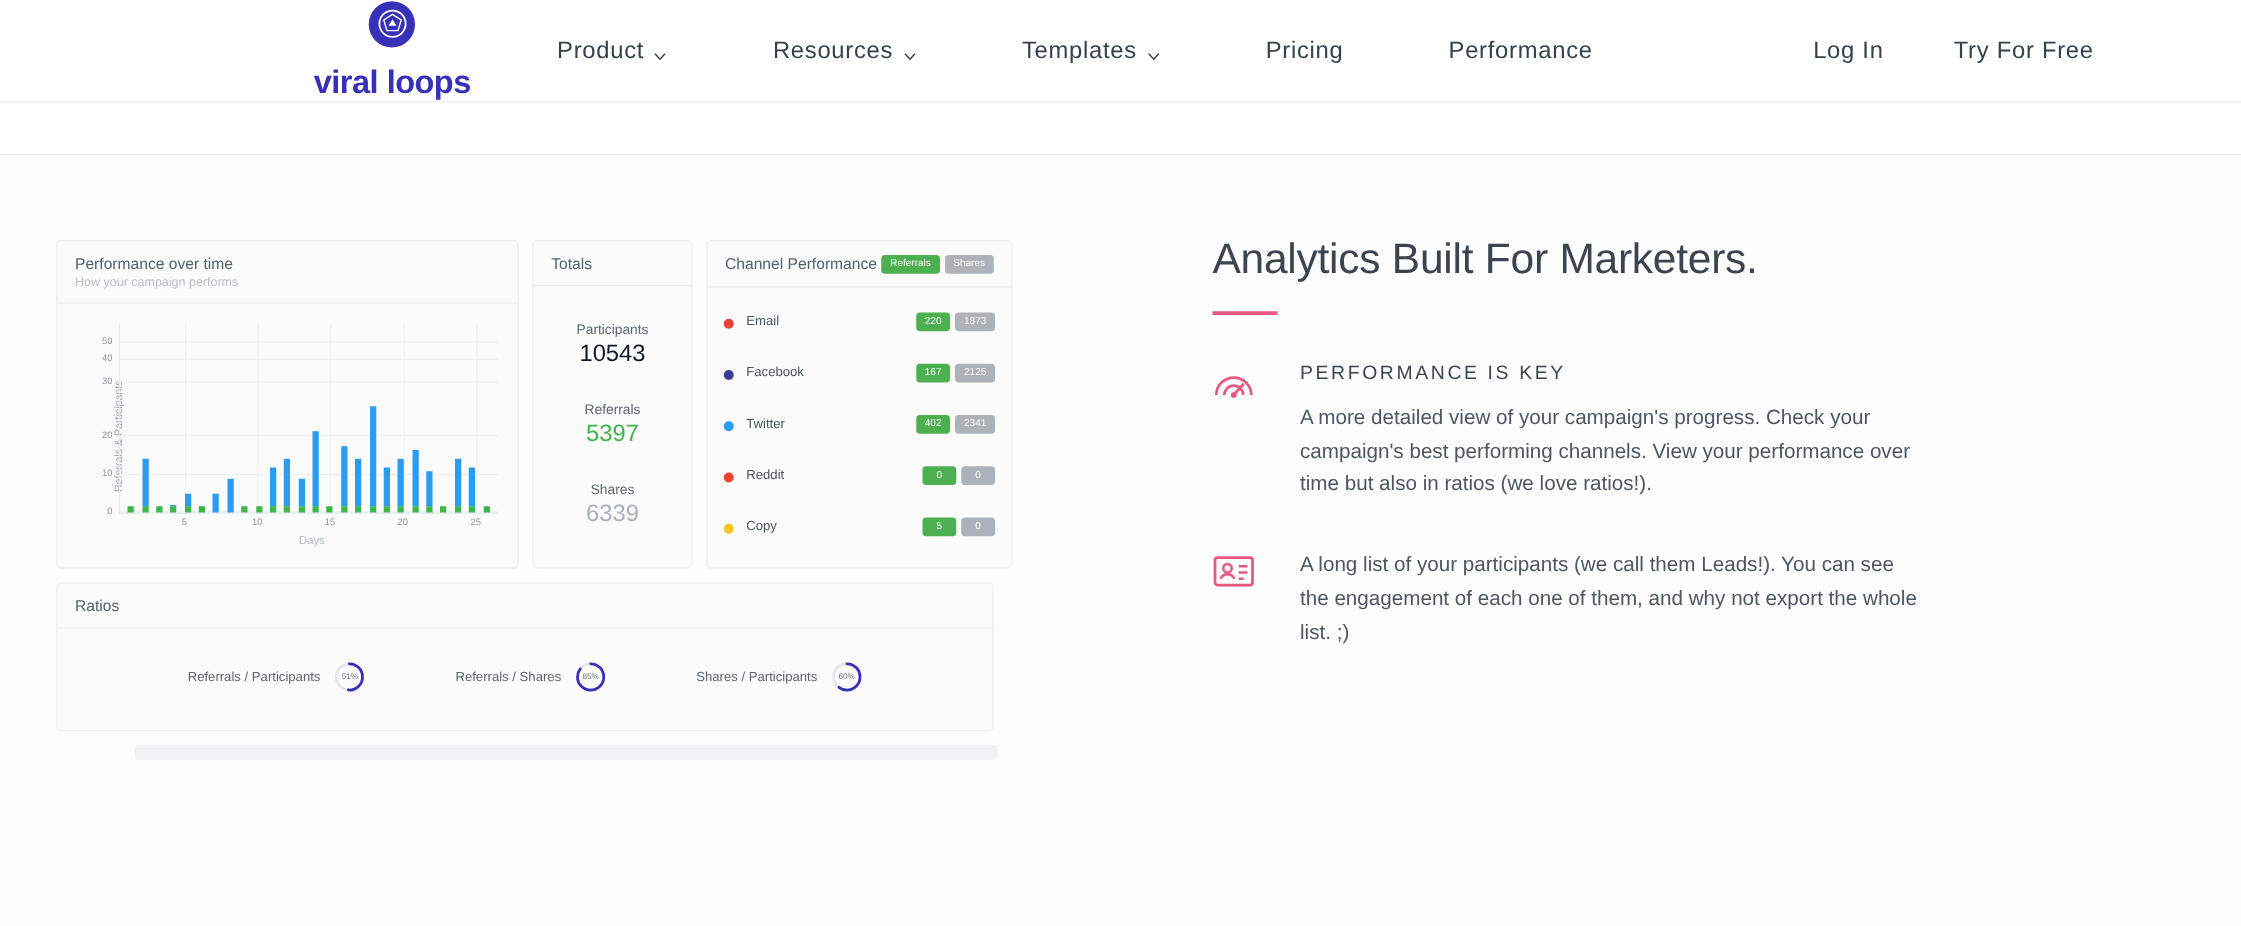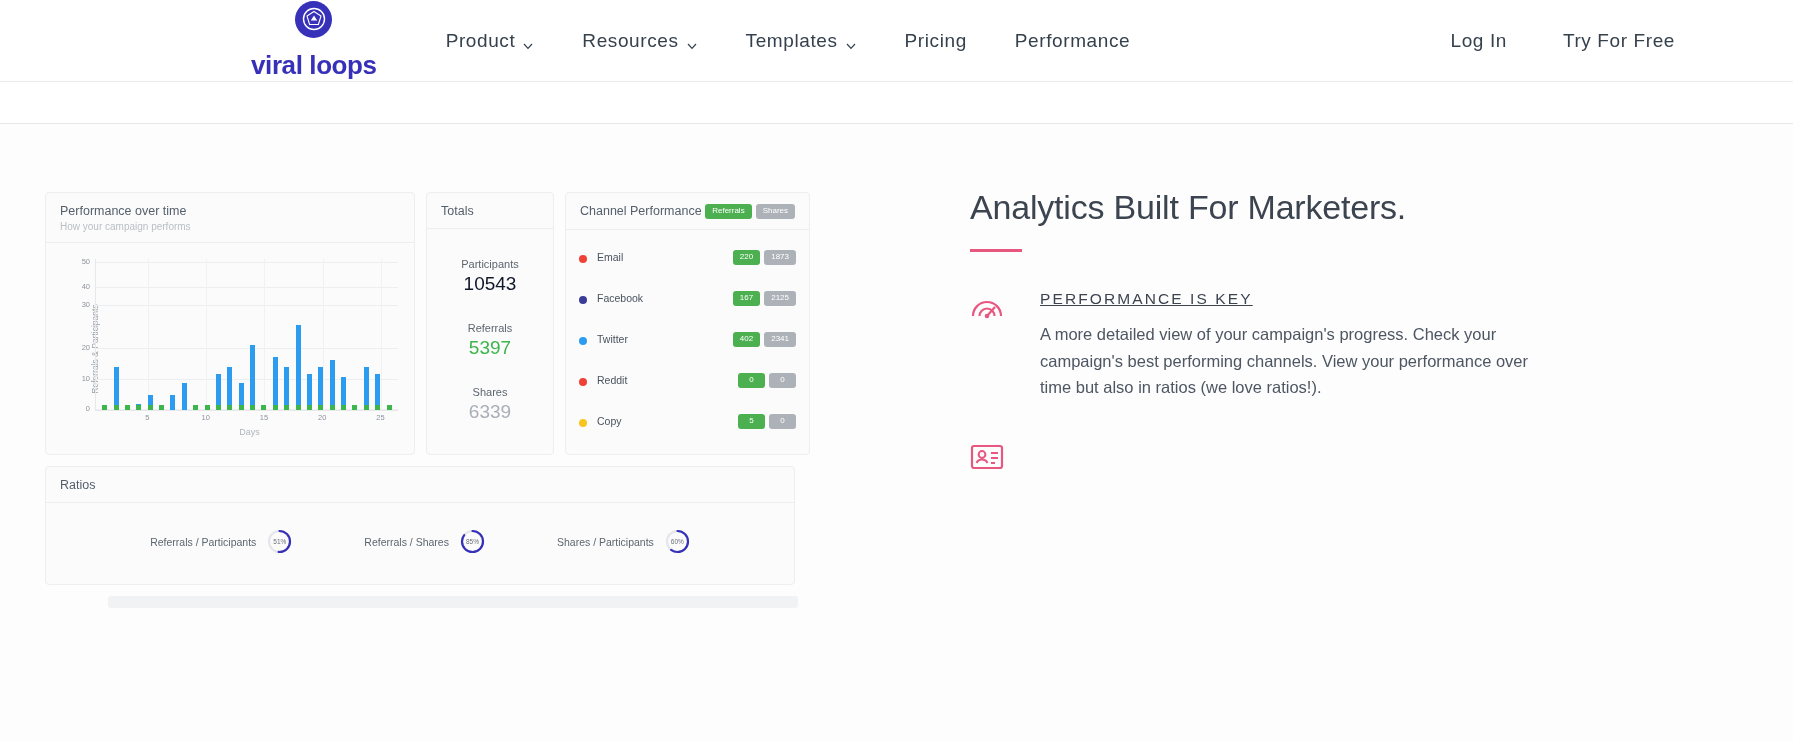--- a/index.html
+++ b/index.html
@@ -27,21 +27,21 @@
   }
   .brand-mark {
     width:37px; height:37px; border-radius:50%;
     background:#3730b8;
     display:flex; align-items:center; justify-content:center;
   }
   .brand-text {
     font-size:26px; font-weight:bold; color:#3730b8;
     letter-spacing:-0.4px;
   }
-  .nav-links { display:flex; align-items:center; margin-left:45px; }
+  .nav-links { display:flex; align-items:center; margin-left:45px;gap:36px; }
   .nav-link {
     font-size:19px; color:#35414d; font-weight:400;
     padding:0 24px; white-space:nowrap;
     display:flex; align-items:center; gap:7px;
     cursor:pointer; letter-spacing:0.6px;
   }
   .chev { display:inline-block; width:12px; height:12px; }
   .nav-right {
     position:absolute; right:90px;
     display:flex; align-items:center;
@@ -168,21 +168,21 @@
   
   .headline {
     font-size:34px; font-weight:400; color:#3c4450;
     letter-spacing:-0.2px;
   }
   .rule { width:52px; height:3px; background:#e8577f; margin:22px 0 38px 0; }
   .feature { display:flex; gap:30px; margin-bottom:38px; }
   .feature-icon { width:40px; flex-shrink:0; padding-top:4px; }
   .feature-title {
     font-size:15.5px; letter-spacing:2.1px; color:#3c4450;
-    margin-bottom:13px; font-weight:400;text-decoration:underline;
+    margin-bottom:13px; font-weight:400;
   }
   .feature-body {
     font-size:16.5px; line-height:1.62; color:#4d5662;
     max-width:495px;
   }
 </style>
 </head>
 <body>
 
 <div class="nav">
@@ -262,21 +262,21 @@
               </div>
               <div class="gridline" style="bottom: 60.8px;">
                 <span>20</span>
               </div>
               <div class="gridline" style="bottom: 104px;">
                 <span>30</span>
               </div>
               <div class="gridline" style="bottom: 121.6px;">
                 <span>40</span>
               </div>
-              <div class="gridline" style="bottom: 147px;">
+              <div class="gridline" style="bottom: 136px;">
                 <span>50</span>
               </div>
               <div class="vgrid" style="left: 17.3077%;"></div>
               <div class="vgrid" style="left: 36.5385%;"></div>
               <div class="vgrid" style="left: 55.7692%;"></div>
               <div class="vgrid" style="left: 75%;"></div>
               <div class="vgrid" style="left: 94.2308%;"></div>
               <div class="bars">
                 <div class="bar">
                   <div class="seg-top" style="height: 0px; background: rgb(43, 156, 240);"></div>
@@ -544,16 +544,17 @@
         <svg width="34" height="28" viewBox="0 0 34 28">
           <rect x="2" y="3" width="30" height="22" rx="2" fill="none" stroke="#e8577f" stroke-width="2.2"></rect>
           <circle cx="12" cy="11.5" r="3.4" fill="none" stroke="#e8577f" stroke-width="2"></circle>
           <path d="M6.5 20 A6 6 0 0 1 17.5 20" fill="none" stroke="#e8577f" stroke-width="2"></path>
           <line x1="21" y1="10" x2="28" y2="10" stroke="#e8577f" stroke-width="2"></line>
           <line x1="21" y1="15" x2="28" y2="15" stroke="#e8577f" stroke-width="2"></line>
           <line x1="21" y1="20" x2="25" y2="20" stroke="#e8577f" stroke-width="2"></line>
         </svg>
       </div>
       <div>
+        <div class="feature-body">A long list of your participants (we call them Leads!). You can see the engagement of each one of them, and why not export the whole list. ;)</div>
       </div>
     </div>
   </div>
 </div>
 
 </body></html>

